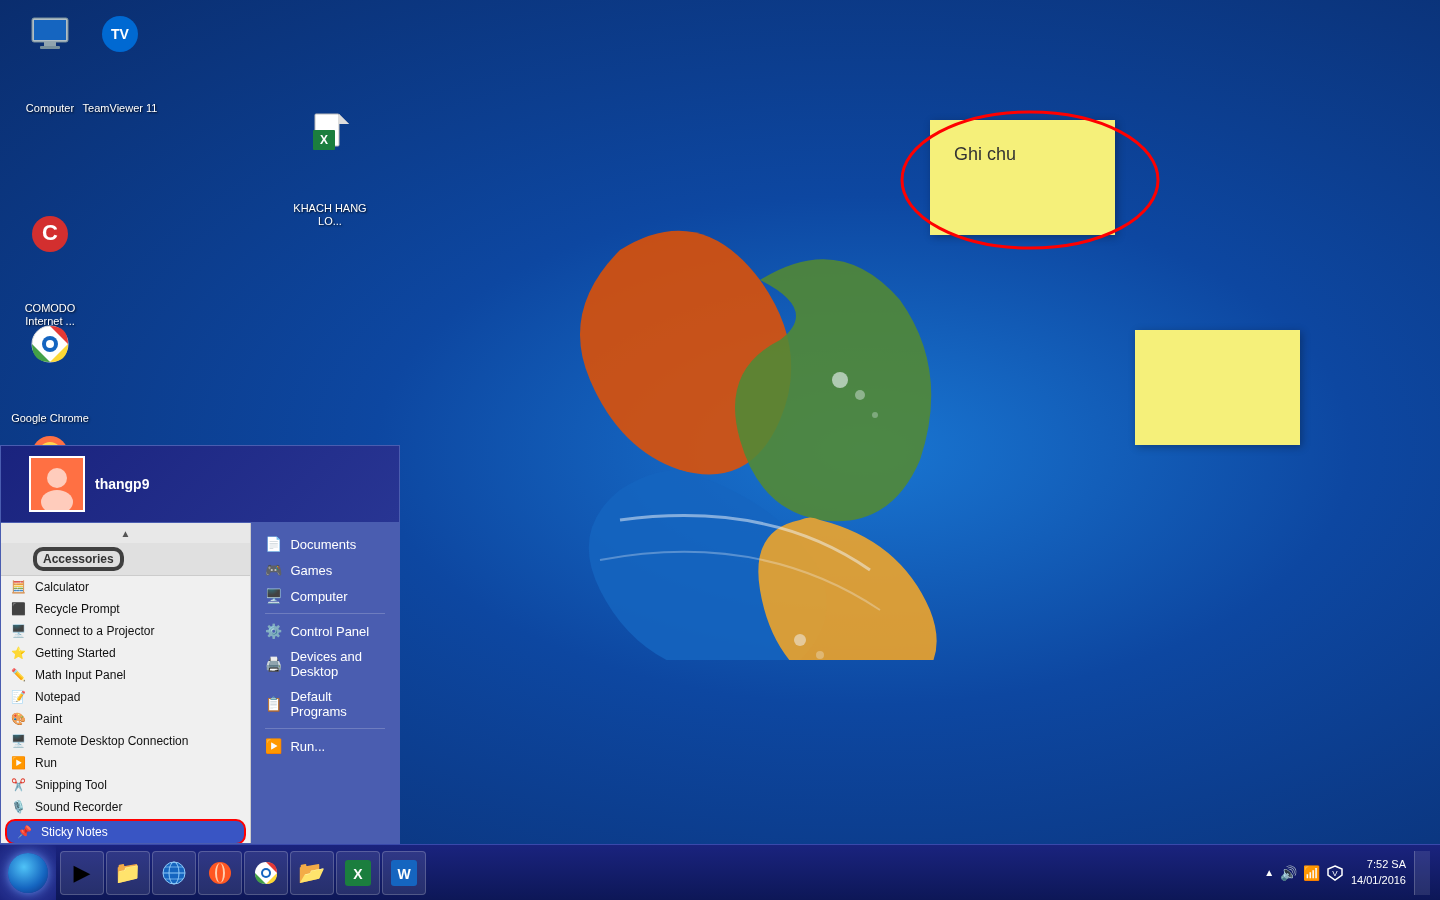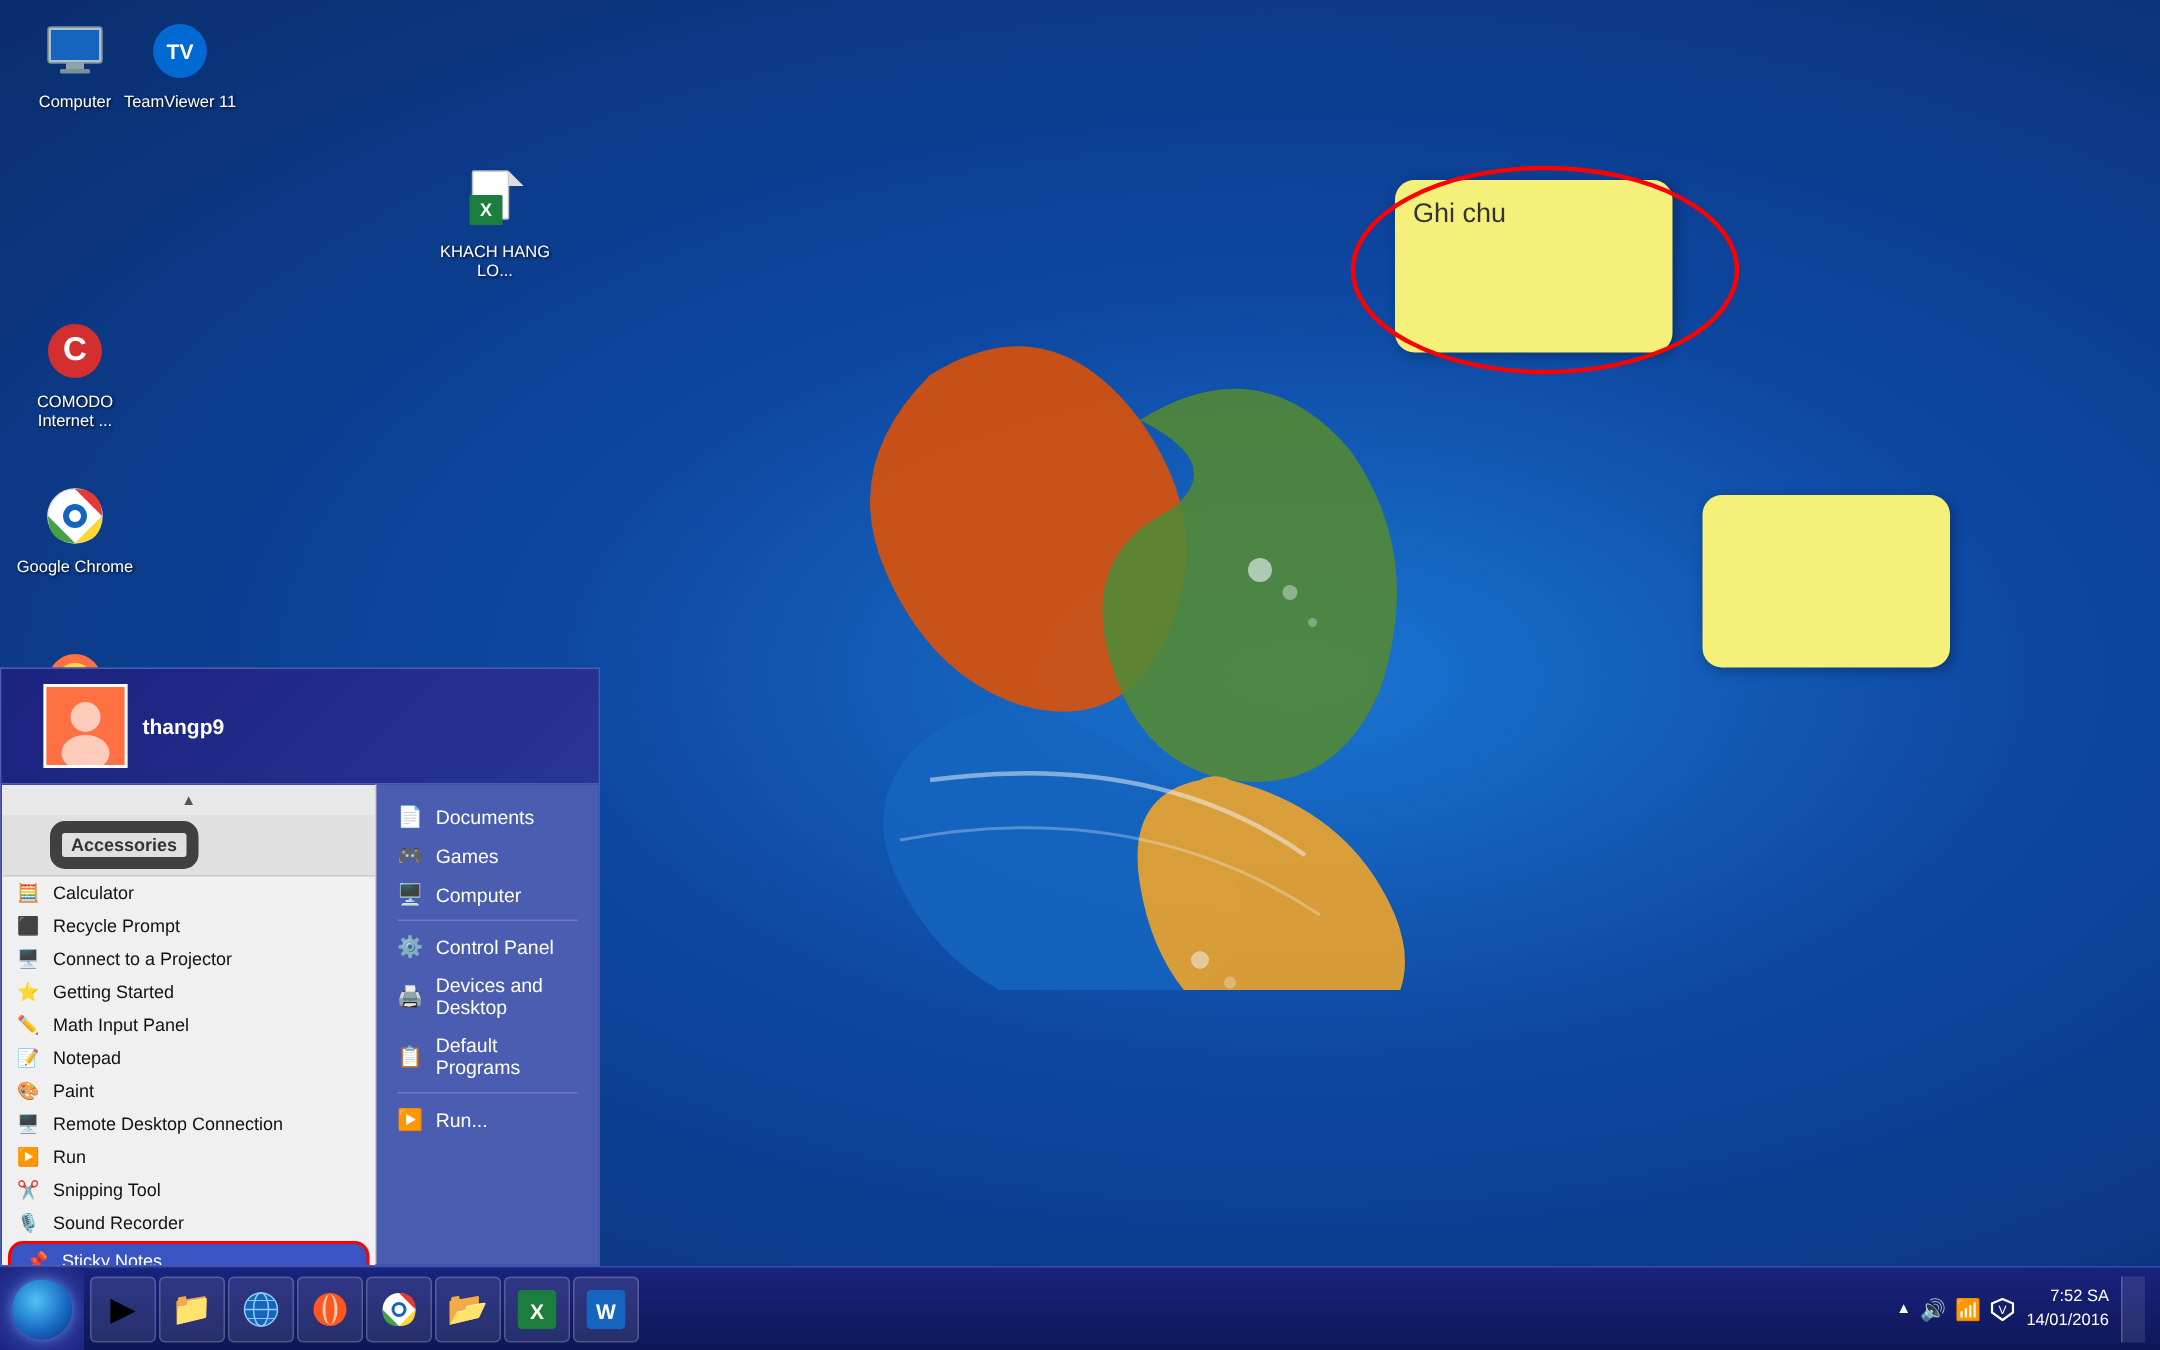--- a/index.html
+++ b/index.html
@@ -32,20 +32,21 @@
 
     
     .desktop-icon {
       position: absolute;
       display: flex;
       flex-direction: column;
       align-items: center;
       width: 80px;
       cursor: pointer;
       text-align: center;
+      gap: 40px;
     }
     .desktop-icon .icon-img {
       width: 48px;
       height: 48px;
       display: flex;
       align-items: center;
       justify-content: center;
       margin-bottom: 4px;
     }
     .desktop-icon .icon-label {
@@ -53,23 +54,22 @@
       font-size: 11px;
       text-shadow: 1px 1px 2px rgba(0,0,0,0.8);
       line-height: 1.2;
       word-break: break-word;
     }
 
     
     .sticky-note {
       position: absolute;
       background: #f5f07a;
-      padding: 12px;
+      padding: 24px;
       box-shadow: 2px 2px 8px rgba(0,0,0,0.3);
-      border-radius: 13px;
     }
     .sticky-note-text {
       font-family: 'Segoe Script', cursive, sans-serif;
       font-size: 18px;
       color: #333;
     }
 
     
     .start-menu {
       position: absolute;
@@ -397,21 +397,21 @@
 
     <div class="start-menu-body">
 
       <div class="menu-left" style="position:relative;">
         <div class="menu-scroll-up">▲</div>
 
         <div class="menu-section-header">
           <svg width="16" height="16" viewBox="0 0 16 16" style="flex-shrink:0">
               <rect width="16" height="16" fill="#e0e0e0"></rect>
             </svg>
-          <span style="border:8px solid #404040; border-radius:10px; padding:1px 6px;">Accessories</span>
+          <span style="border:4px solid #404040; border-radius:10px; padding:1px 6px;">Accessories</span>
         </div>
 
         <div class="menu-item">
           <span class="item-icon">🧮</span>
           <span>Calculator</span>
         </div>
         <div class="menu-item">
           <span class="item-icon">⬛</span>
           <span>Recycle Prompt</span>
         </div>

